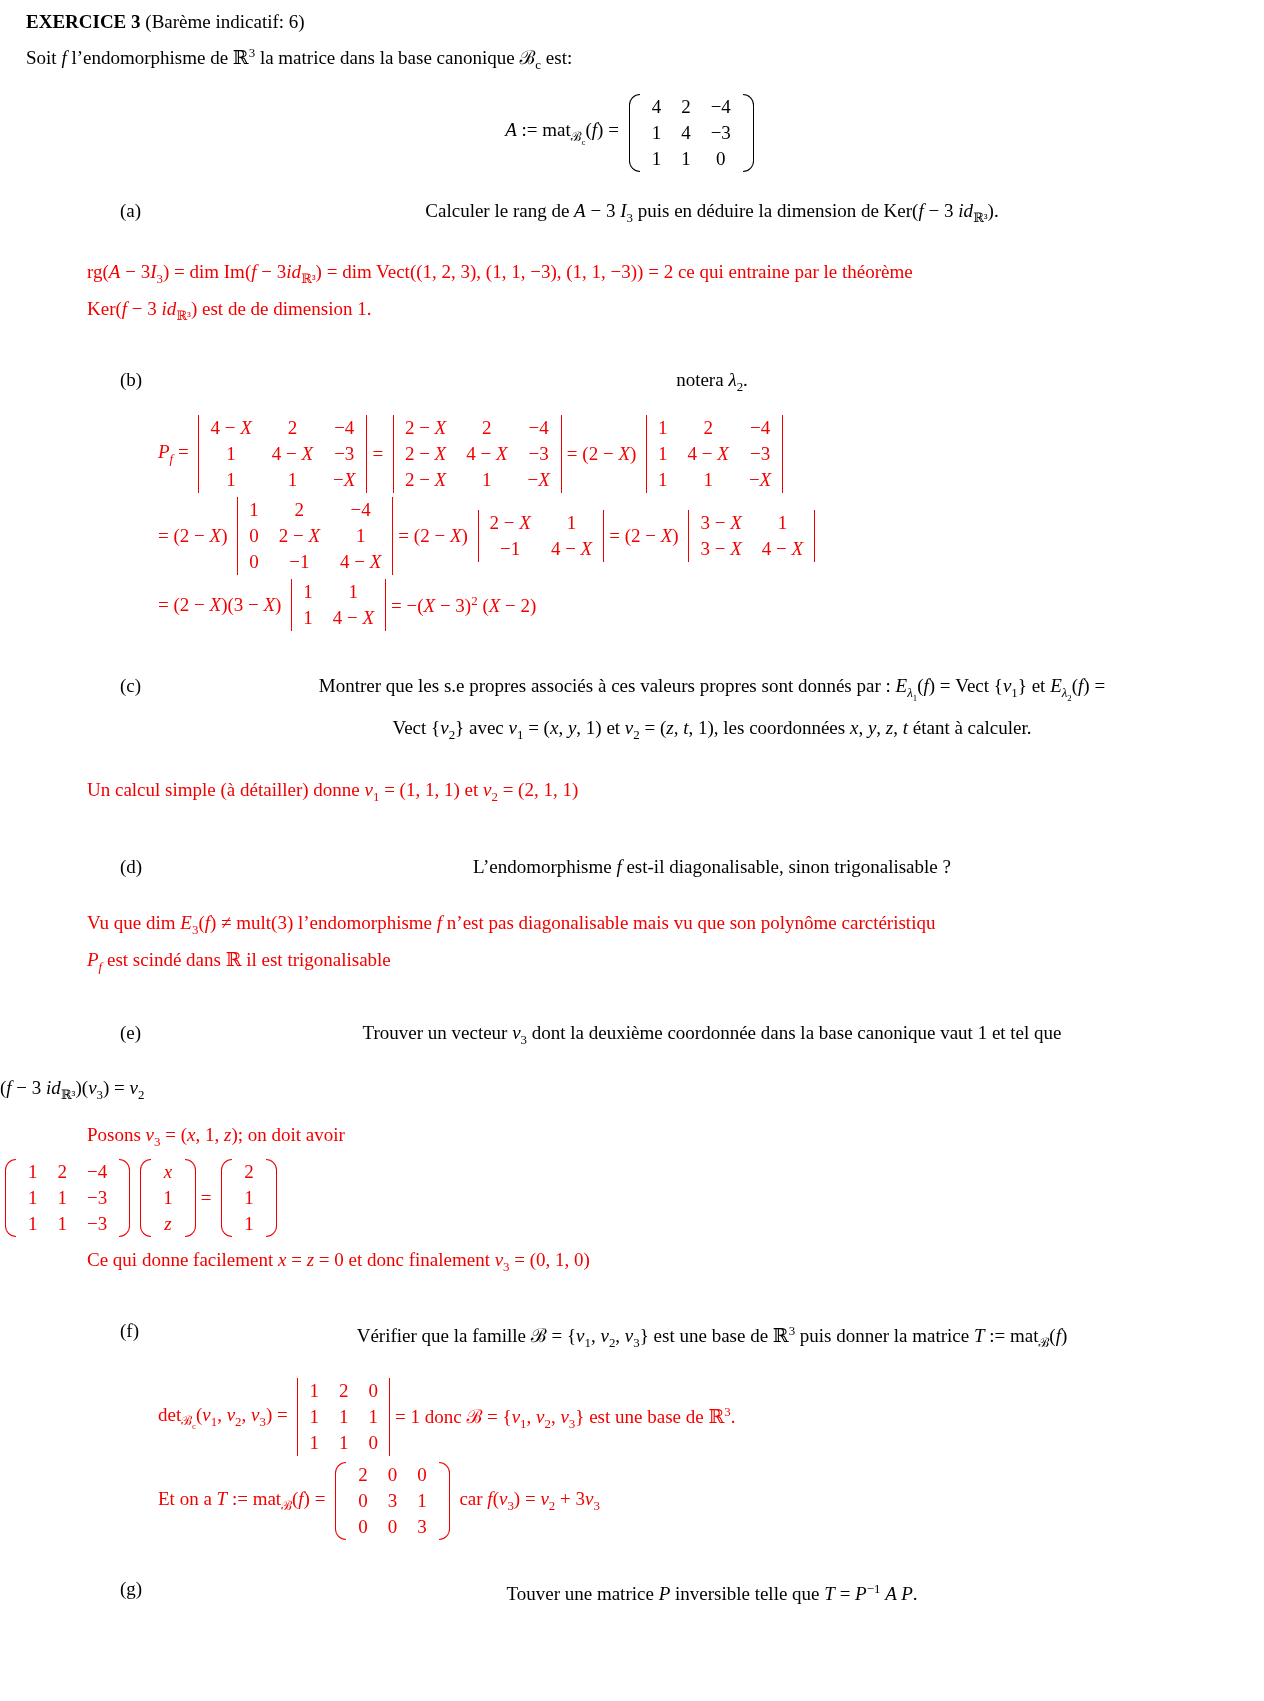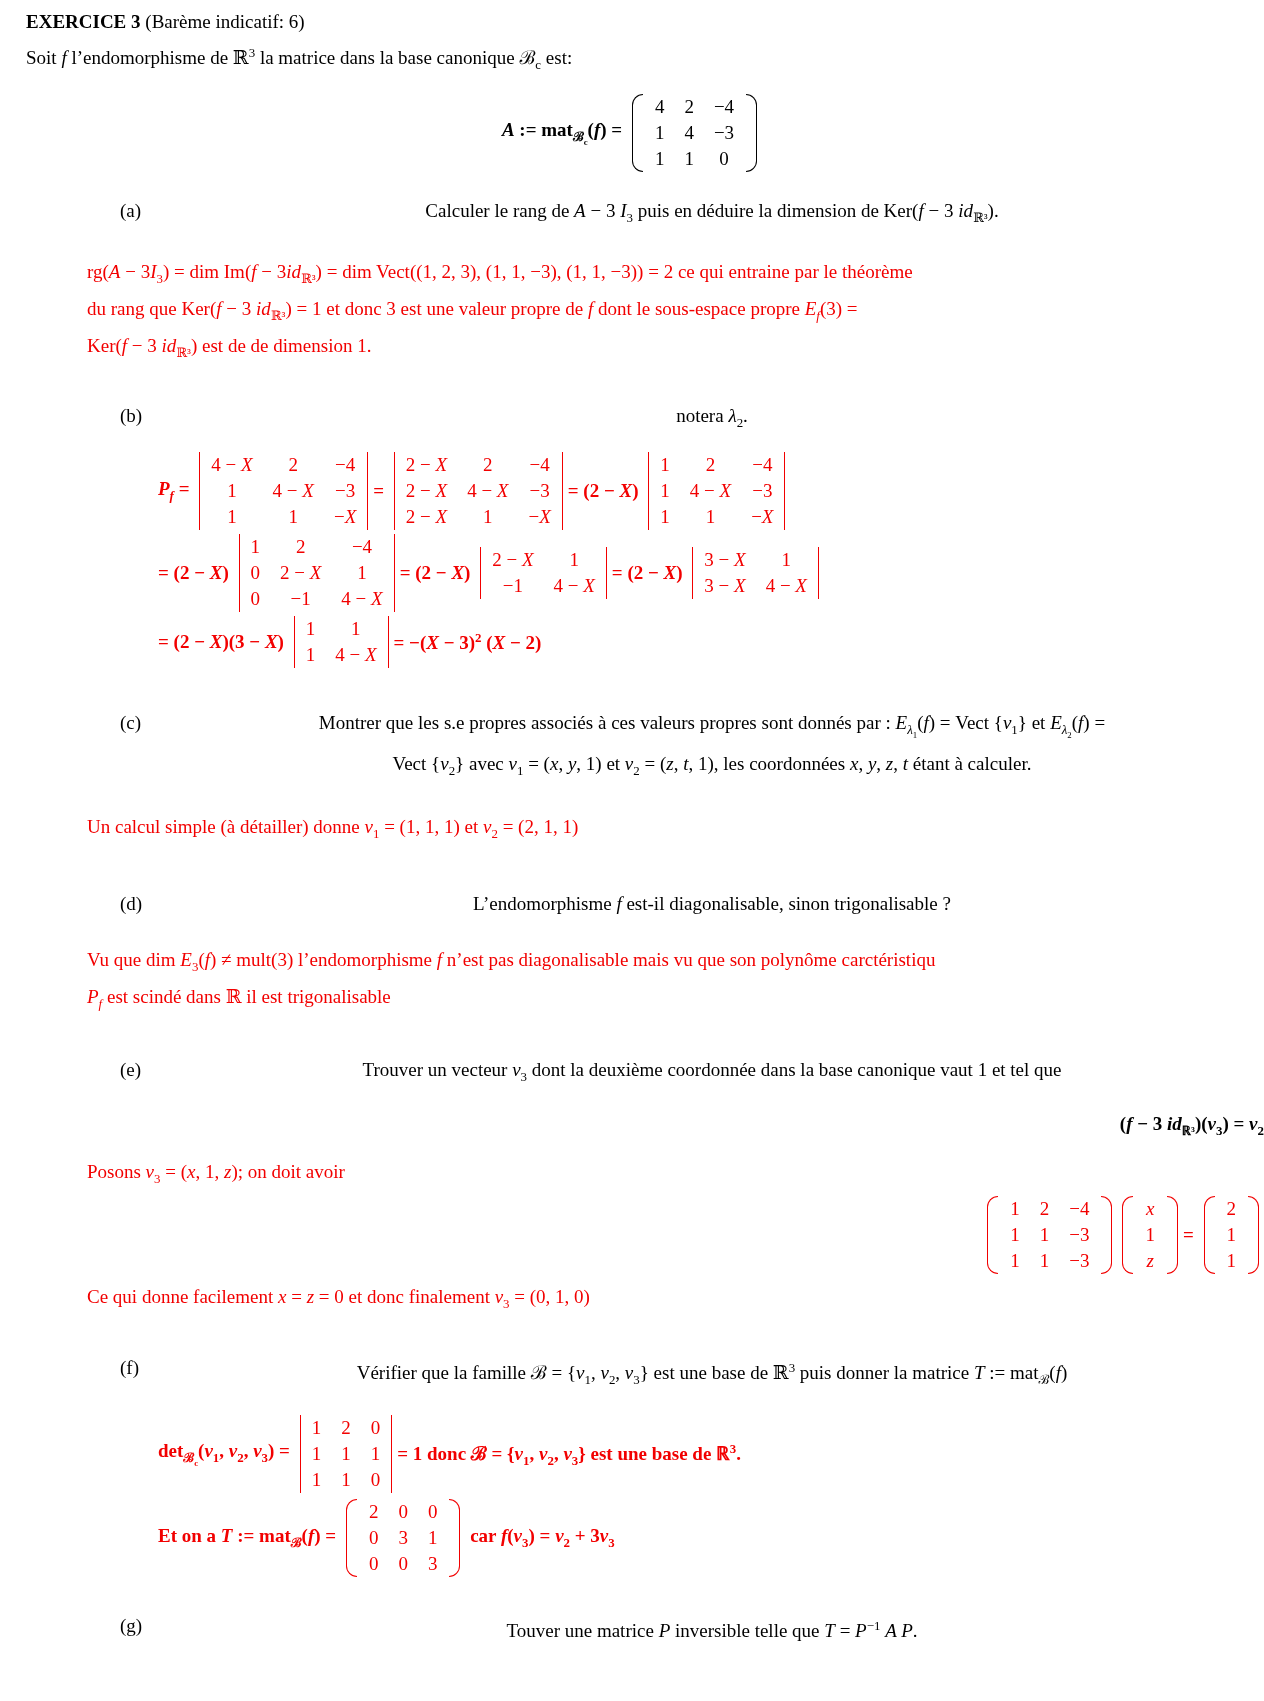--- a/index.html
+++ b/index.html
@@ -10,42 +10,42 @@
     font-size:19px;color:#000;
   }
   .page{width:1264px;height:1211px;position:relative;}
   .title{padding:8px 0 0 26px;line-height:28px;}
   .title b{font-weight:700;}
   .intro{padding:2px 16px 0 26px;line-height:30px;}
   .red{color:var(--red);}
   i{font-style:italic;}
   sub{font-size:68%;}
   sup{font-size:68%;}
-  .run{white-space:pre;font-weight:bold;}
+  .run{white-space:pre;}
   
   .mat{display:inline-flex;align-items:center;margin:0 5px;}
   .mgrid{display:table;}
   .mrow{display:table-row;}
   .mcell{display:table-cell;text-align:center;padding:1px 10px;line-height:24px;}
   .mdelim{align-self:stretch;width:10px;}
   .paren-l{border-left:1.8px solid currentColor;border-top:1.8px solid currentColor;border-bottom:1.8px solid currentColor;border-radius:15px 0 0 15px;margin-right:2px;}
   .paren-r{border-right:1.8px solid currentColor;border-top:1.8px solid currentColor;border-bottom:1.8px solid currentColor;border-radius:0 15px 15px 0;margin-left:2px;}
   .bar-l{width:0;border-left:1.6px solid currentColor;margin-right:1px;}
   .bar-r{width:0;border-right:1.6px solid currentColor;margin-left:1px;}
   
   .display-row{display:flex;justify-content:center;align-items:center;margin:14px 0 8px 0;}
   .item{display:flex;margin-left:120px;}
   .ilabel{flex:none;width:40px;line-height:30px;}
   .ibody{flex:1;text-align:center;}
   .qline{line-height:30px;}
   .answer{margin-left:87px;}
   .aline{line-height:30px;}
   .calcline{display:flex;align-items:center;margin-left:158px;}
   .ansflex{display:flex;align-items:center;margin-left:158px;}
-  .ecenter{display:flex;justify-content:flex-end;align-items:center;}
+  .ecenter{display:flex;justify-content:flex-start;align-items:center;}
   .mt24{margin-top:24px;} .mt26{margin-top:26px;} .mt34{margin-top:34px;}
   .mt36{margin-top:36px;} .mt40{margin-top:40px;} .mt20{margin-top:20px;}
   .mt14{margin-top:14px;} .mt4{margin-top:4px;} .mt2{margin-top:2px;}
   .mt8{margin-top:8px;} .mt18{margin-top:18px;font-family:Liberation Serif, serif;} .mt6{margin-top:6px;} .mt22{margin-top:22px;}
 </style>
 </head>
 <body>
 
 <div class="page">
 
@@ -79,21 +79,20 @@
   </div>
 
   <div class="item mt24">
     <span class="ilabel">(a)</span>
     <div class="ibody">
         <div class="qline">Calculer le rang de <i>A</i> − 3 <i>I</i><sub>3</sub> puis en déduire la dimension de Ker(<i>f</i> − 3 <i>id</i><sub>ℝ³</sub>).</div>
       </div>
   </div>
   <div class="answer red mt24">
     <div class="aline">rg(<i>A</i> − 3<i>I</i><sub>3</sub>) = dim Im(<i>f</i> − 3<i>id</i><sub>ℝ³</sub>) = dim Vect((1, 2, 3), (1, 1, −3), (1, 1, −3)) = 2 ce qui entraine par le théorème</div>
-    <div class="aline">du rang que Ker(<i>f</i> − 3 <i>id</i><sub>ℝ³</sub>) = 1 et donc 3 est une valeur propre de <i>f</i> dont le sous-espace propre <i>E<sub>f</sub></i>(3) =</div>
     <div class="aline">Ker(<i>f</i> − 3 <i>id</i><sub>ℝ³</sub>) est de de dimension 1.</div>
   </div>
 
   <div class="item mt34">
     <span class="ilabel">(b)</span>
     <div class="ibody">
       <div class="qline">notera <i>λ</i><sub>2</sub>.</div>
     </div>
   </div>
 

